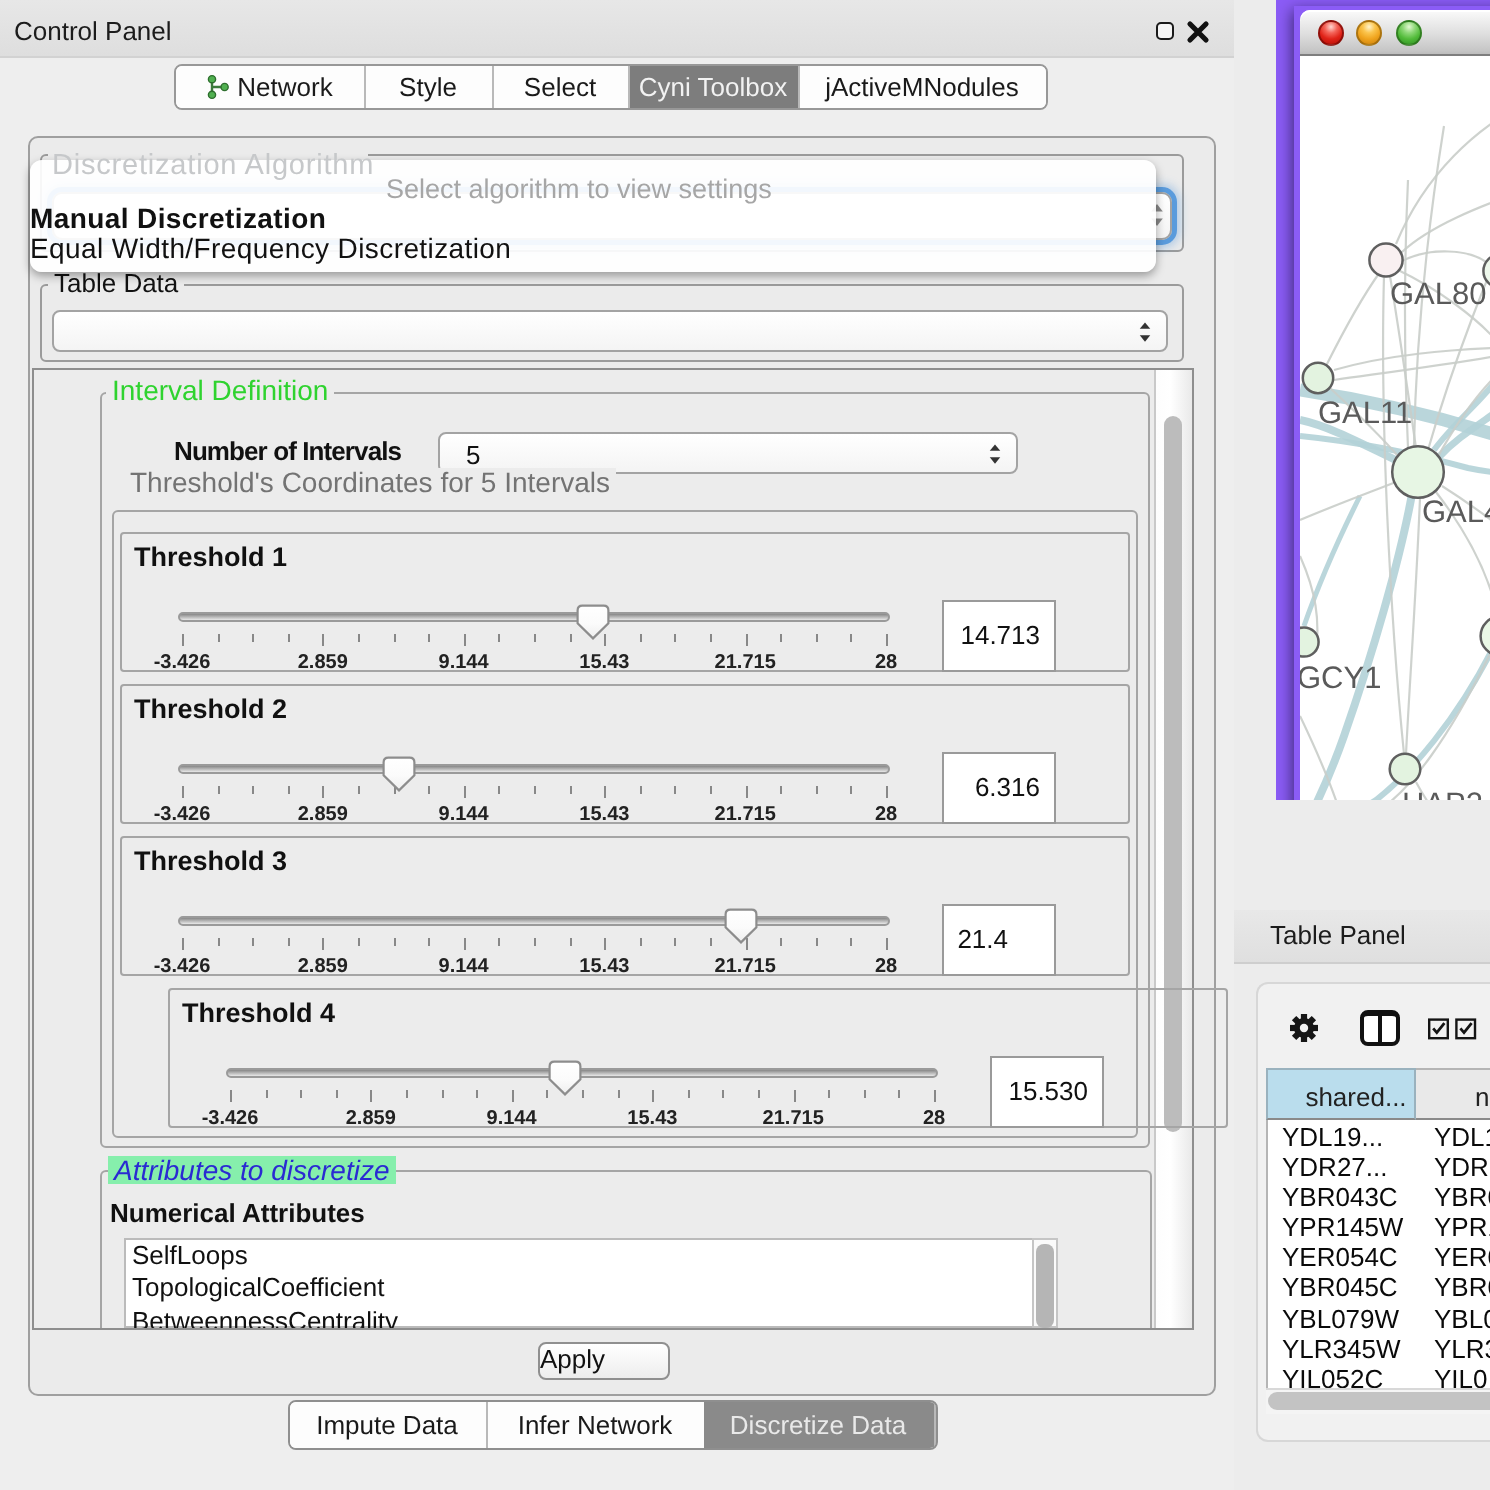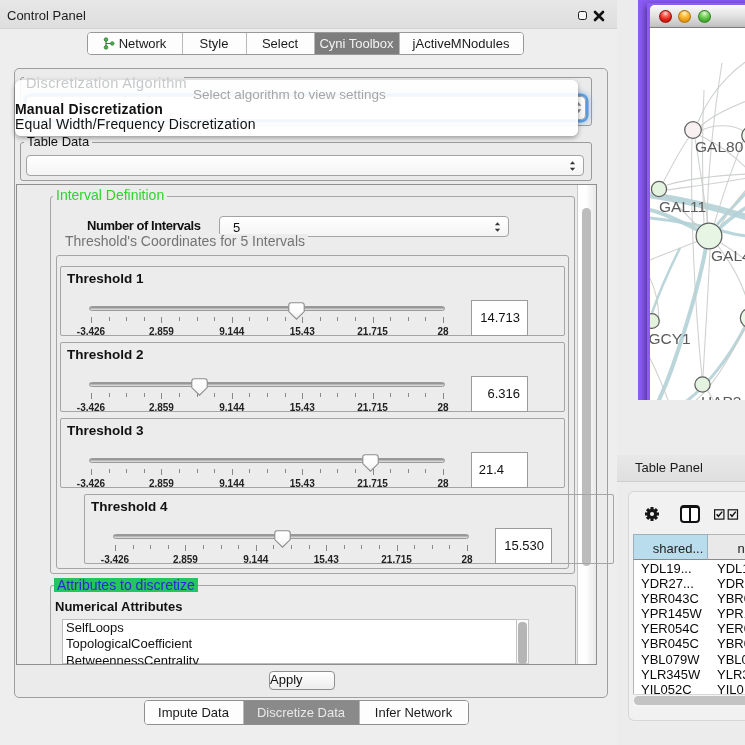--- a/index.html
+++ b/index.html
@@ -254,36 +254,36 @@
             <stop offset="0.55" stop-color="#fbfbfb"></stop>
             <stop offset="1" stop-color="#eeeeee"></stop>
           </linearGradient>
         </defs>
       </svg>
       <div class="abs" style="left:410px;top:33px;width:57px;height:36px;background:#fff;border:1px solid #9a9a9a;text-align:right;line-height:34px;padding-right:7px;">15.530</div>
     </div>
   </div>
 
 <div class="abs" style="left:50px;top:585px;width:526px;height:79px;border:1px solid #a5a5a5;border-bottom:none;border-radius:3px 3px 0 0;"></div>
-<div class="gtitle" style="left:54px;top:578px;color:#2a2ad2;background:#22c55e;font-size:14px;">Attributes to discretize</div>
+<div class="gtitle" style="left:54px;top:578px;color:#2a2ad2;background:#86efac;font-size:14px;font-style:italic;">Attributes to discretize</div>
 <div class="abs" style="left:55px;top:599px;font-weight:bold;">Numerical Attributes</div>
 
 <div class="abs" style="left:62px;top:619px;width:454px;height:45px;background:#ffffff;border:1px solid #bbb;border-right:none;"></div>
 <div class="abs" style="left:516px;top:619px;width:13px;height:45px;background:#fafafa;border:1px solid #c5c5c5;"></div>
 <div class="abs" style="left:518px;top:622px;width:9px;height:42px;background:#b5b5b5;border-radius:4px;"></div>
 <div class="abs" style="left:62px;top:619px;width:454px;height:45px;overflow:hidden;">
     <div style="padding:1px 0 0 4px;line-height:16.4px;">SelfLoops<br>TopologicalCoefficient<br>BetweennessCentrality</div>
   </div>
 
 <div class="abs" style="left:269px;top:671px;width:66px;height:19px;background:linear-gradient(#ffffff,#ededed);border:1px solid #8f8f8f;border-radius:4px;line-height:16px;">Apply</div>
 
 <div class="abs" style="left:143.5px;top:700px;height:25px;display:flex;border:1px solid #8f8f8f;border-radius:4px;overflow:hidden;background:#fdfdfd;">
   <div class="seg" style="width:99px;">Impute Data</div>
+  <div class="seg last" style="width:108px;">Infer Network</div>
   <div class="seg sel" style="width:116px;background:#8a8a8a;color:#e9e9e9;">Discretize Data</div>
-  <div class="seg last" style="width:108px;">Infer Network</div>
 </div>
 
 <div class="abs" style="left:15px;top:80px;width:563px;height:56px;background:rgba(255,255,255,0.92);border-radius:6px;box-shadow:0 2px 5px rgba(0,0,0,0.35);z-index:50;"></div>
 <div class="abs" style="left:193px;top:86.5px;color:#a6a6a6;font-size:13.5px;z-index:51;">Select algorithm to view settings</div>
 <div class="abs" style="left:15px;top:101px;font-weight:bold;font-size:14px;letter-spacing:0.2px;z-index:51;">Manual Discretization</div>
 <div class="abs" style="left:15px;top:116px;font-size:14px;letter-spacing:0.2px;z-index:51;">Equal Width/Frequency Discretization</div>
 
 <div class="abs" style="left:617px;top:0;width:128px;height:745px;background:#ececec;"></div>
 <div id="netpanel" class="abs" style="left:638px;top:0;width:125px;height:400px;background:#8b5cf6;overflow:hidden;">
 

